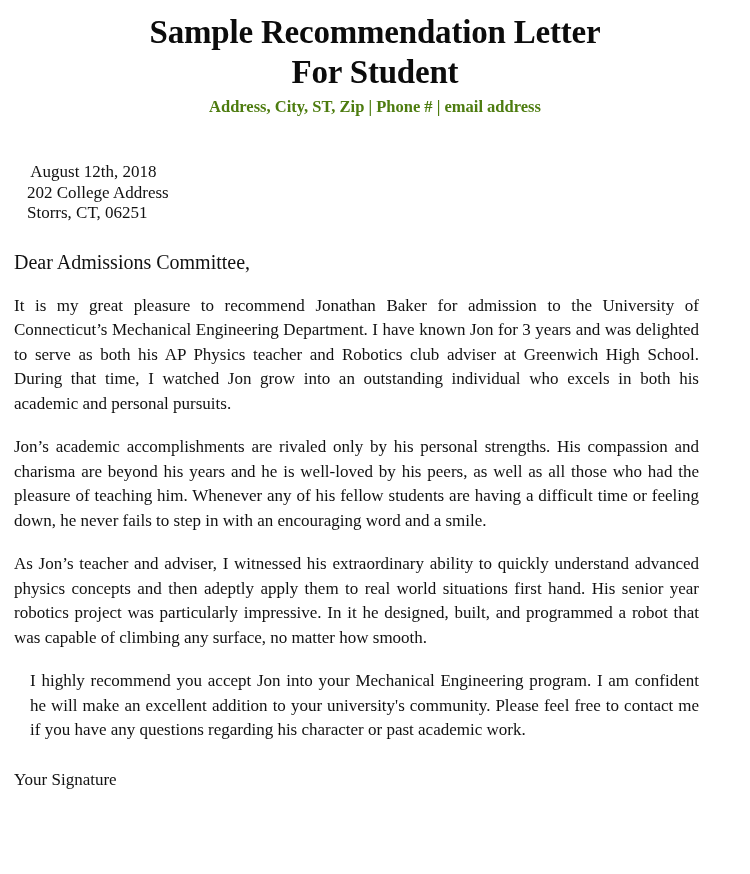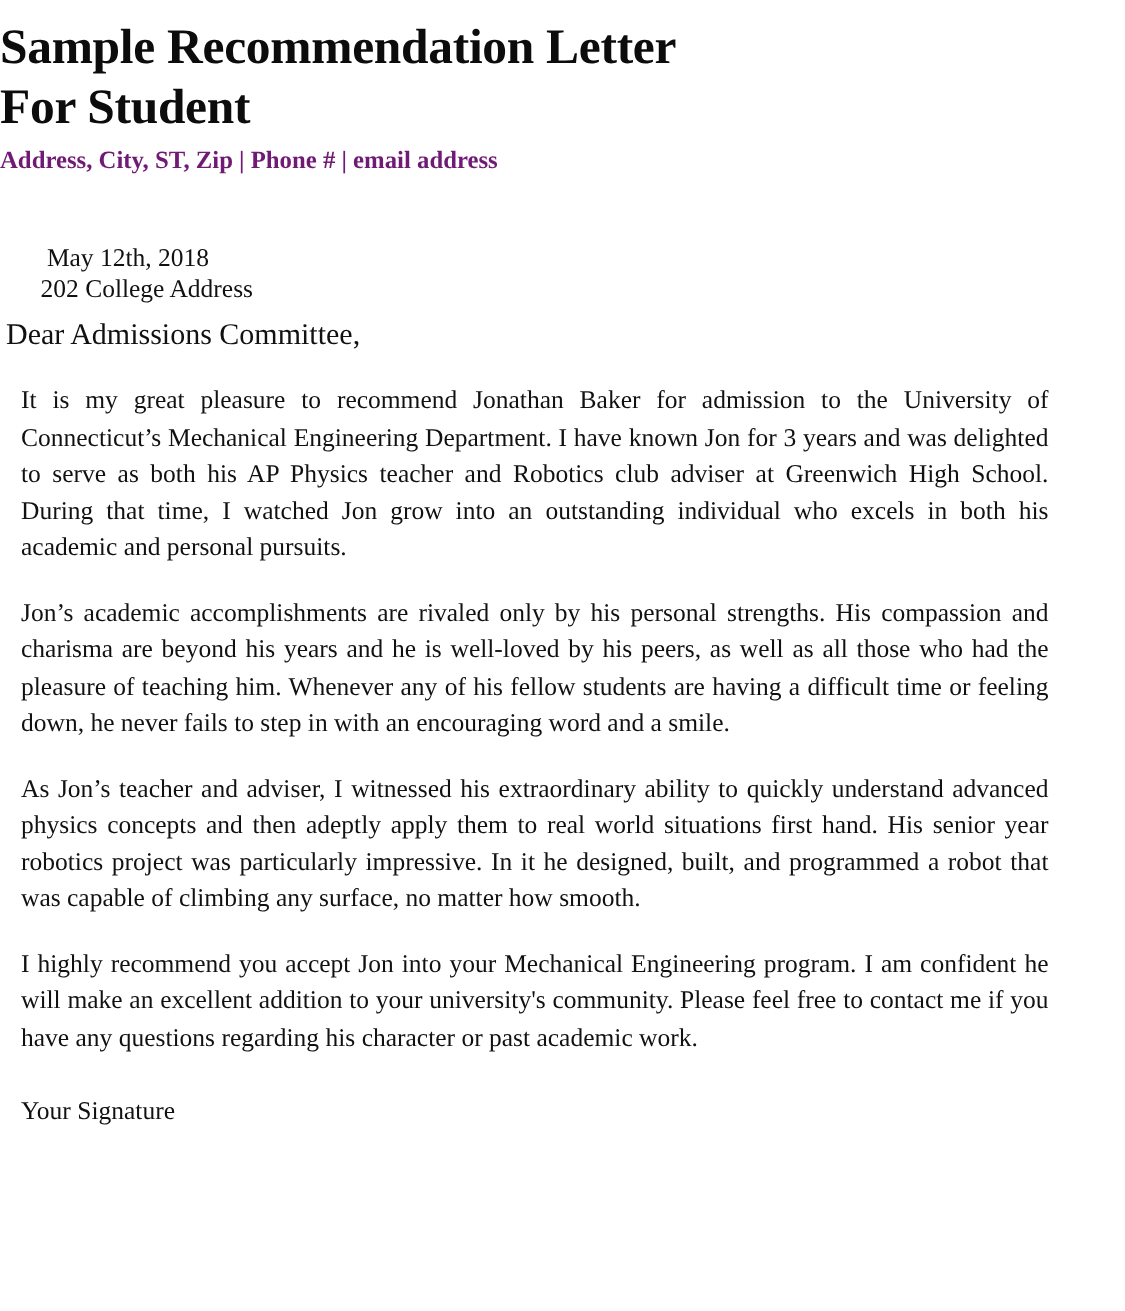--- a/index.html
+++ b/index.html
@@ -18,77 +18,79 @@
     width: 750px;
     height: 874px;
     background: #ffffff;
     overflow: hidden;
     box-sizing: border-box;
   }
 
   
   .letterhead {
     padding-top: 12px;
+    text-align: center;
   }
   .doc-title {
     font-family: "Liberation Serif", "DejaVu Serif", serif;
     font-weight: bold;
     font-size: 33px;
     line-height: 40px;
     letter-spacing: -0.2px;
     margin: 0;
     color: #0c0c0c;
   }
   .doc-title .title-line {
     display: block;
   }
   .doc-subtitle {
     font-family: "Liberation Serif", "DejaVu Serif", serif;
     font-weight: bold;
     font-size: 16.5px;
     line-height: 22px;
     margin: 4px 0 0 0;
-    color: #701a75;
+    color: #4d7c0f;
   }
 
   
   .address-block {
     margin: 44px 0 0 0;
     padding-left: 27px;
     font-size: 17px;
     line-height: 20.5px;
   }
   .address-line {
     display: block;
     white-space: pre;
   }
 
   
   .salutation {
-    margin: 8px 0 0 0;
-    padding-left: 4px;
+    margin: 26px 0 0 0;
+    padding-left: 14px;
     font-size: 20px;
     line-height: 24px;
   }
 
   
   .body-copy {
     margin: 20px 0 0 0;
     padding: 0 51px 0 14px;
   }
   .body-paragraph {
     font-size: 17px;
     line-height: 24.5px;
     text-align: justify;
     text-justify: inter-word;
     margin: 0 0 19px 0;
     hyphens: none;
   }
   .body-paragraph:last-child {
     margin-bottom: 0;
+    margin-left: 16px;
   }
 
   
   .closing {
     margin: 22px 0 0 0;
     padding-left: 14px;
     font-size: 17px;
     line-height: 24px;
   }
   .signature-block {
@@ -108,22 +110,23 @@
 
   <header class="letterhead">
     <h1 class="doc-title">
       <span class="title-line">Sample Recommendation Letter</span>
       <span class="title-line">For Student</span>
     </h1>
     <div class="doc-subtitle">Address, City, ST, Zip | Phone # | email address</div>
   </header>
 
   <section class="address-block">
-    <span class="address-line"> May 12th, 2018</span>
+    <span class="address-line"> August 12th, 2018</span>
     <span class="address-line">202 College Address</span>
+    <span class="address-line">Storrs, CT, 06251</span>
   </section>
 
   <div class="salutation">Dear Admissions Committee,</div>
 
   <section class="body-copy">
     <p class="body-paragraph">It is my great pleasure to recommend Jonathan Baker for admission to the University of Connecticut’s Mechanical Engineering Department. I have known Jon for 3 years and was delighted to serve as both his AP Physics teacher and Robotics club adviser at Greenwich High School. During that time, I watched Jon grow into an outstanding individual who excels in both his academic and personal pursuits.</p>
     <p class="body-paragraph">Jon’s academic accomplishments are rivaled only by his personal strengths. His compassion and charisma are beyond his years and he is well-loved by his peers, as well as all those who had the pleasure of teaching him. Whenever any of his fellow students are having a difficult time or feeling down, he never fails to step in with an encouraging word and a smile.</p>
     <p class="body-paragraph">As Jon’s teacher and adviser, I witnessed his extraordinary ability to quickly understand advanced physics concepts and then adeptly apply them to real world situations first hand. His senior year robotics project was particularly impressive. In it he designed, built, and programmed a robot that was capable of climbing any surface, no matter how smooth.</p>
     <p class="body-paragraph">I highly recommend you accept Jon into your Mechanical Engineering program. I am confident he will make an excellent addition to your university's community. Please feel free to contact me if you have any questions regarding his character or past academic work.</p>
   </section>

